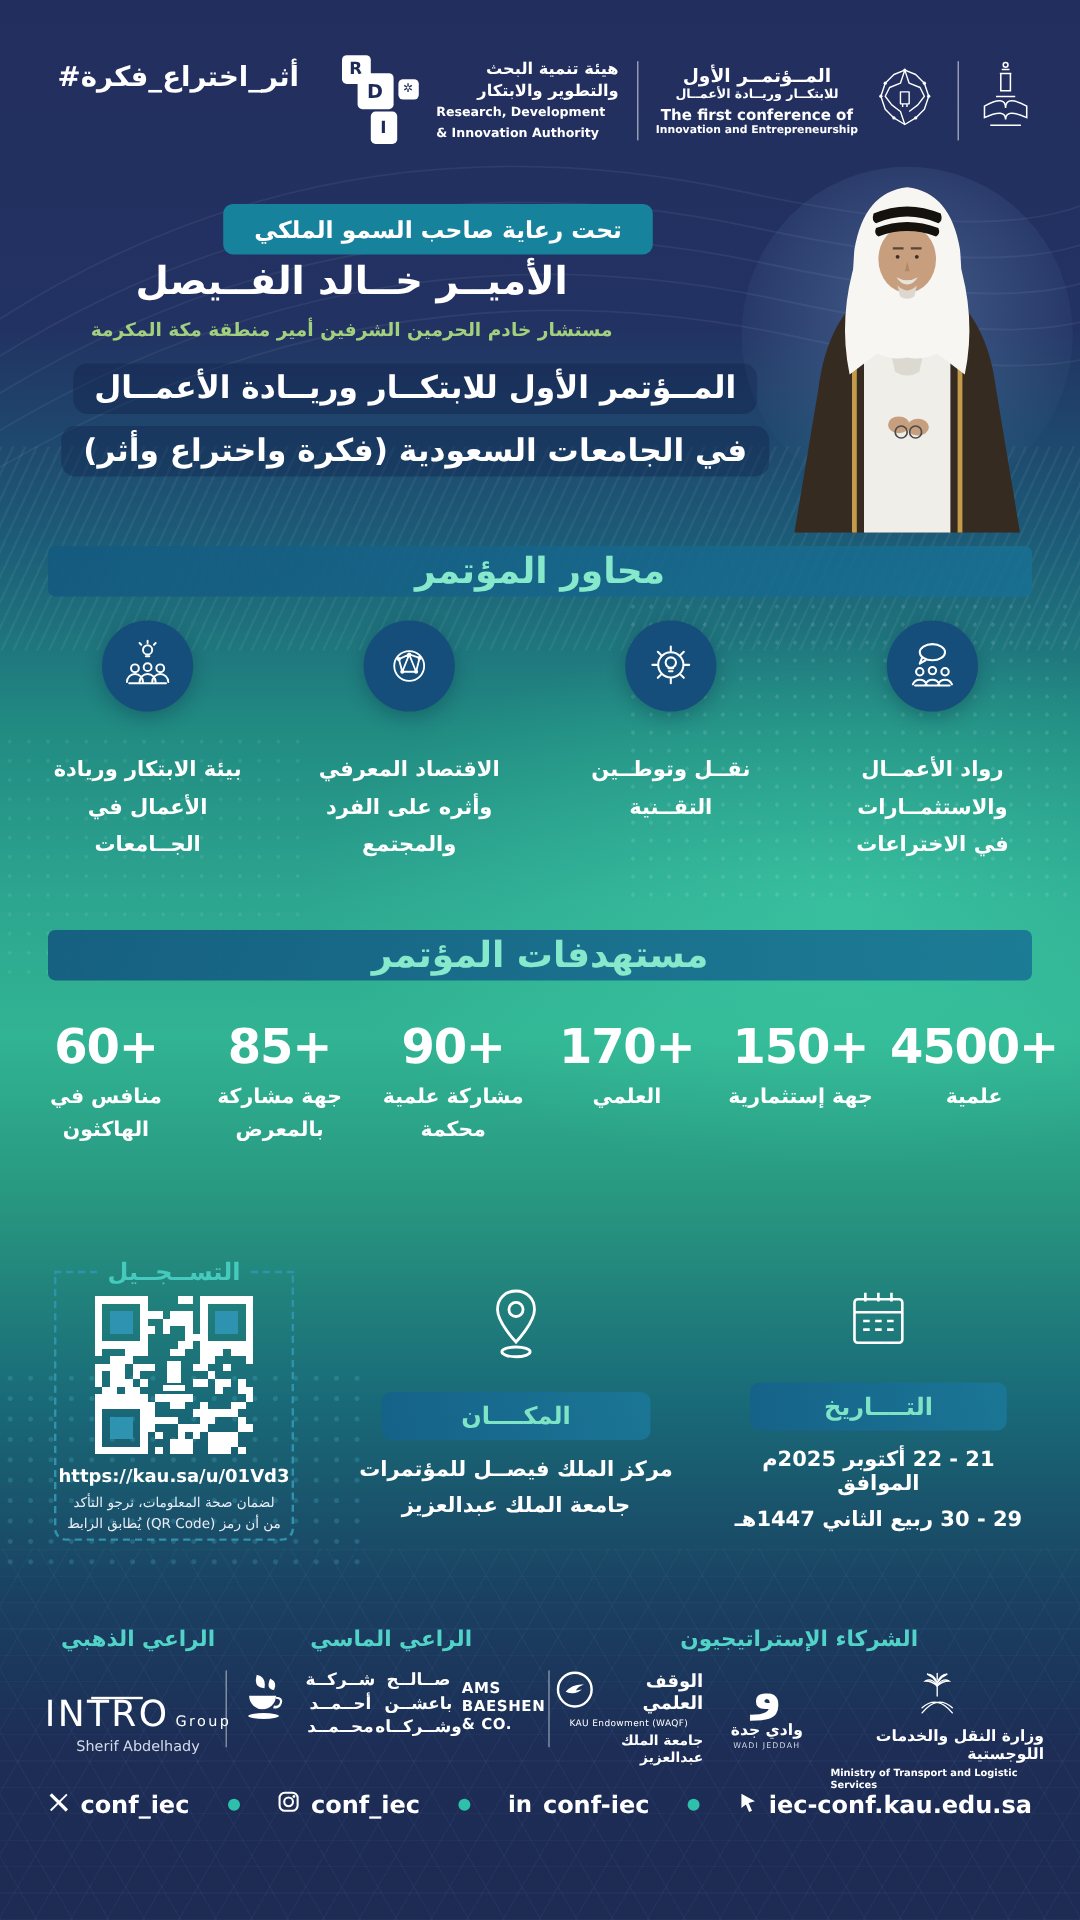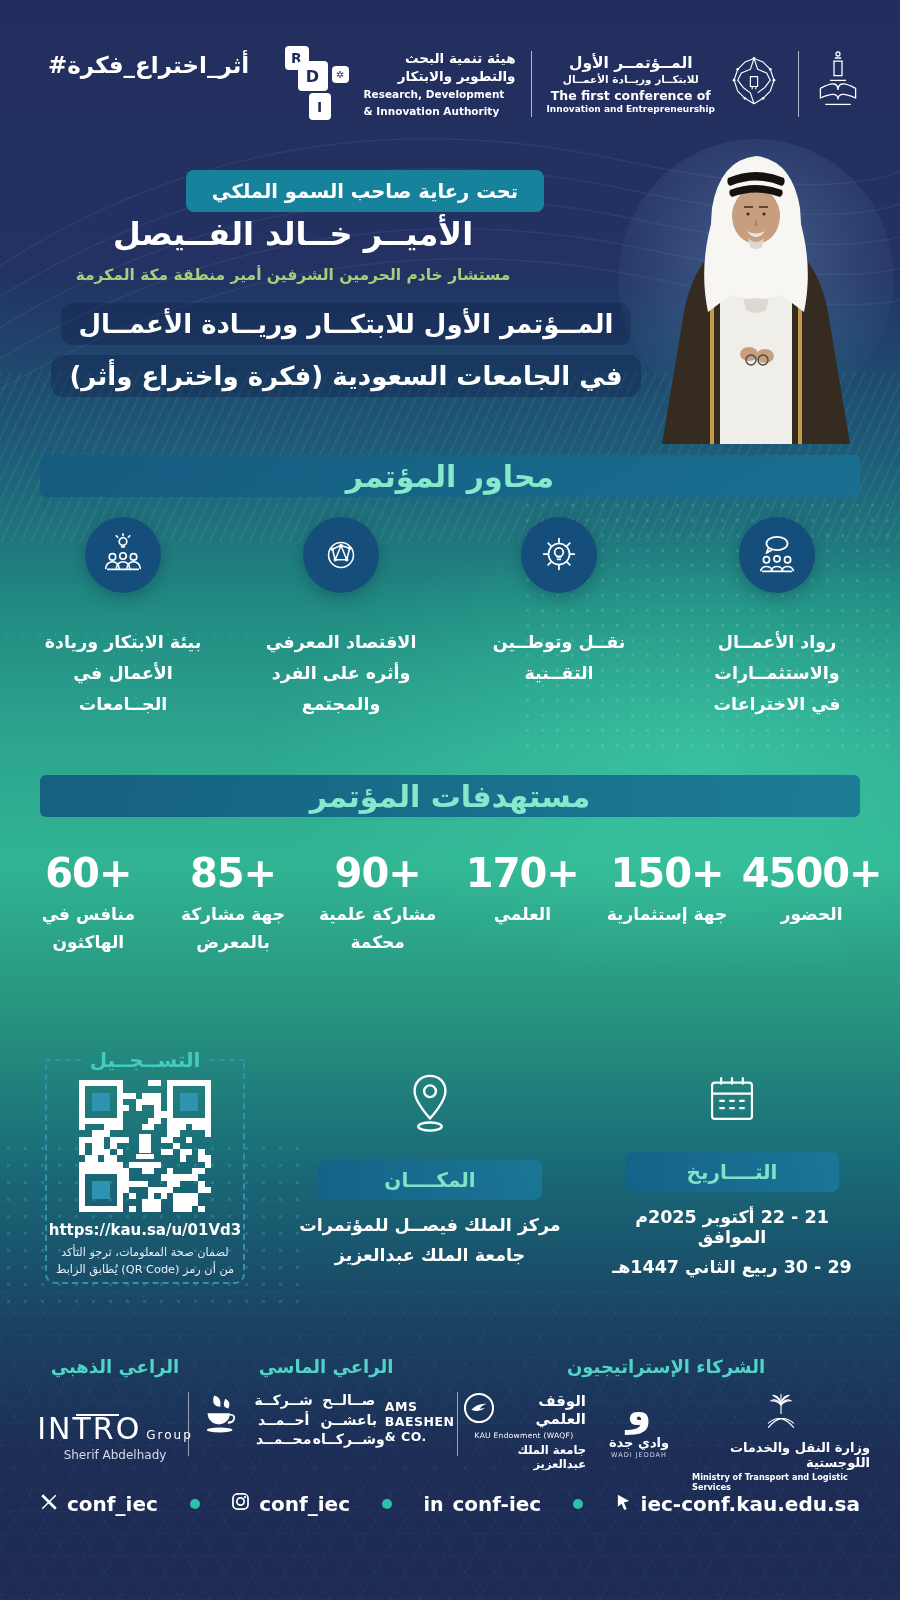--- a/index.html
+++ b/index.html
@@ -330,21 +330,21 @@
 الأعمال في
 الجــامعات</div>
     </div>
   </div>
 
   <div class="banner targets-banner rtl">مستهدفات المؤتمر</div>
 
   <div class="stats-row rtl">
     <div class="stat">
       <div class="stat-value">4500+</div>
-      <div class="stat-label rtl">الحضور</div>
+      <div class="stat-label rtl">علمية</div>
     </div>
     <div class="stat">
       <div class="stat-value">150+</div>
       <div class="stat-label rtl">جهة إستثمارية</div>
     </div>
     <div class="stat">
       <div class="stat-value">170+</div>
       <div class="stat-label rtl">العلمي</div>
     </div>
     <div class="stat">

